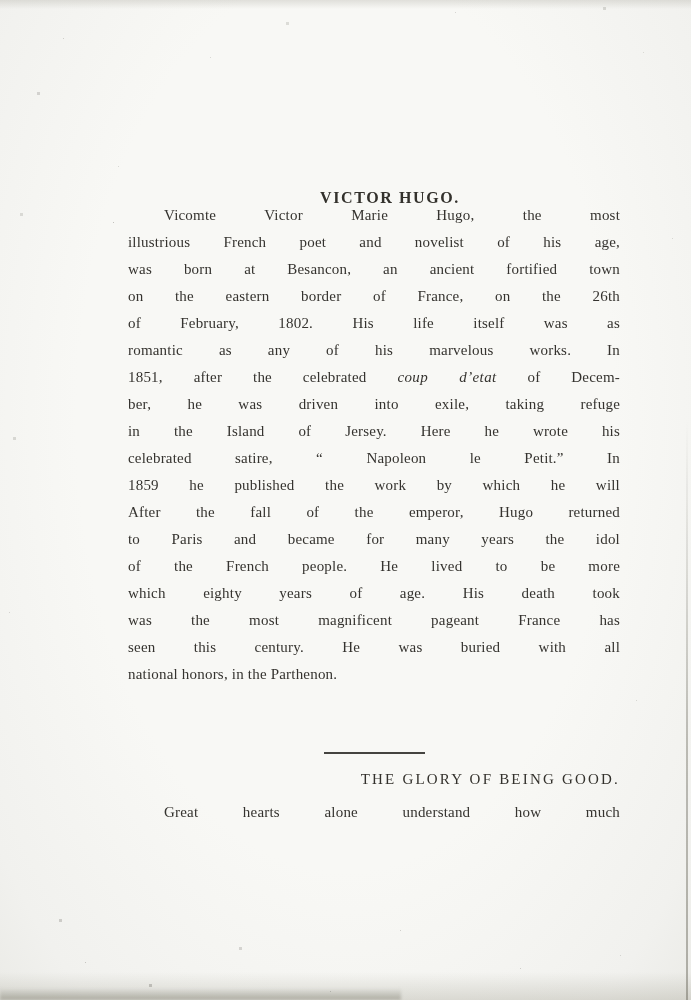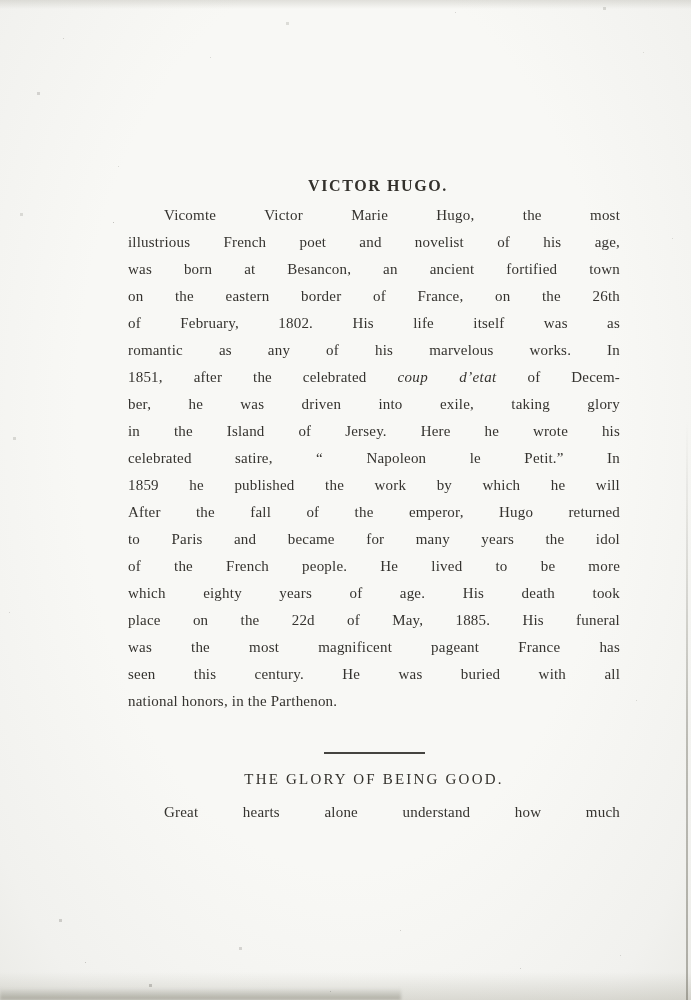--- a/index.html
+++ b/index.html
@@ -60,27 +60,27 @@
       400px 930px 0 0 rgba(95,93,85,0.25),
       520px 968px 0 0 rgba(95,93,85,0.25),
       150px 985px 0 1px rgba(95,93,85,0.30),
       330px 991px 0 0 rgba(95,93,85,0.28),
       620px 955px 0 0 rgba(95,93,85,0.20);
   }
 
   
   .title1 {
     position: absolute; top: 173px; left: 128px; width: 492px;
-    margin: 4px; text-align: center;
+    margin: 16px; text-align: center;
     font-size: 16px; font-weight: 600; letter-spacing: 1.6px;
     color: #33312c;
   }
   .title2 {
     position: absolute; top: 771px; left: 128px; width: 492px;
-    margin: 0; text-align: center;
+    margin: 0; text-align: right;
     font-size: 15px; font-weight: 500; letter-spacing: 2.2px;
     color: #33312c;
   }
 
   
   .body-block { position: absolute; top: 202px; left: 128px; width: 492px; }
   .quote-block { position: absolute; top: 799px; left: 128px; width: 492px; }
 
   .bline {
     font-size: 15px;
@@ -113,29 +113,28 @@
   <h1 class="title1">VICTOR HUGO.</h1>
 
   <div class="body-block">
     <div class="bline jline indent">Vicomte Victor Marie Hugo, the most</div>
     <div class="bline jline">illustrious French poet and novelist of his age,</div>
     <div class="bline jline">was born at Besancon, an ancient fortified town</div>
     <div class="bline jline">on the eastern border of France, on the 26th</div>
     <div class="bline jline">of February, 1802. His life itself was as</div>
     <div class="bline jline">romantic as any of his marvelous works. In</div>
     <div class="bline jline"><span>1851, after the celebrated </span><em>coup d’etat</em><span> of Decem-</span></div>
-    <div class="bline jline">ber, he was driven into exile, taking glory</div>
+    <div class="bline jline">ber, he was driven into exile, taking refuge</div>
     <div class="bline jline">in the Island of Jersey. Here he wrote his</div>
     <div class="bline jline">celebrated satire, “ Napoleon le Petit.” In</div>
     <div class="bline jline">1859 he published the work by which he will</div>
     <div class="bline jline">After the fall of the emperor, Hugo returned</div>
     <div class="bline jline">to Paris and became for many years the idol</div>
     <div class="bline jline">of the French people. He lived to be more</div>
     <div class="bline jline">which eighty years of age. His death took</div>
-    <div class="bline jline">place on the 22d of May, 1885. His funeral</div>
     <div class="bline jline">was the most magnificent pageant France has</div>
     <div class="bline jline">seen this century. He was buried with all</div>
     <div class="bline">national honors, in the Parthenon.</div>
   </div>
 
   <div class="divider"></div>
 
   <h2 class="title2">THE GLORY OF BEING GOOD.</h2>
 
   <div class="quote-block">

